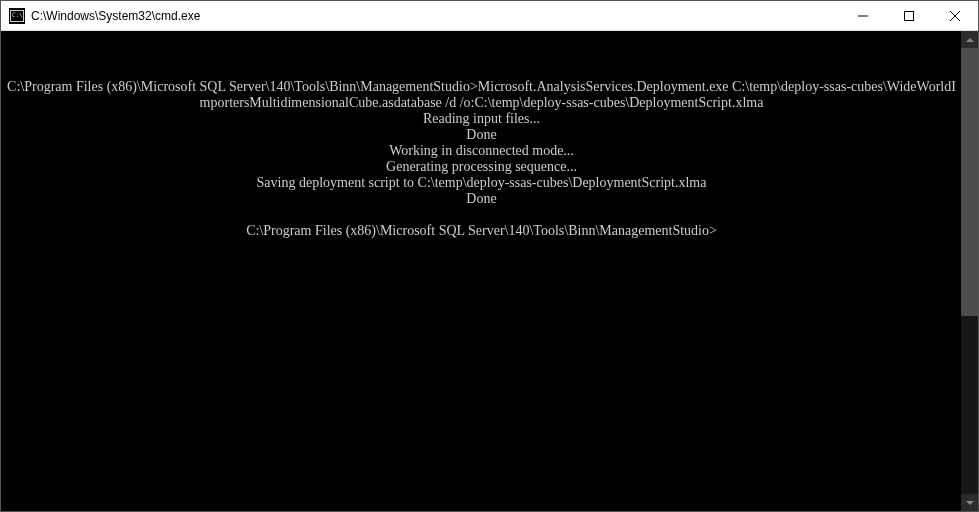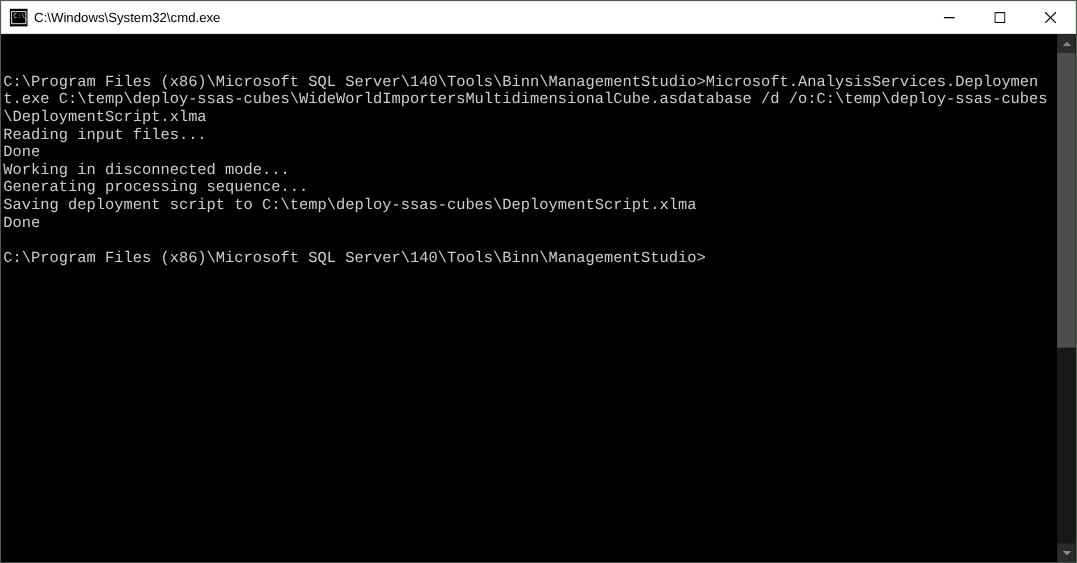--- a/index.html
+++ b/index.html
@@ -13,21 +13,21 @@
       background: #ffffff;
       font-family: "Segoe UI", Tahoma, sans-serif;
       overflow: hidden;
     }
     .window {
       width: 100%;
       height: 100%;
       border: 1px solid #555;
       display: flex;
       flex-direction: column;
-      background: #15803d;
+      background: #ef4444;
     }
     .titlebar {
       height: 30px;
       background: #ffffff;
       display: flex;
       align-items: center;
       justify-content: space-between;
       padding-left: 8px;
       border-bottom: 1px solid #ddd;
     }
@@ -77,28 +77,29 @@
       align-items: center;
       justify-content: center;
       color: #000;
       font-size: 10px;
       font-family: "Segoe UI Symbol", sans-serif;
     }
     .terminal {
       flex: 1;
       background: #000;
       color: #cccccc;
-      font-family: Liberation Mono, monospace;
+      font-family: Liberation Serif, serif;
       font-size: 14px;
       line-height: 16px;
-      padding: 4px 0 0 2px;
+      padding: 16px 0 0 2px;
       white-space: pre-wrap;
       word-break: break-all;
       position: relative;
       overflow: hidden;
+      text-align: center;
     }
     .terminal-content {
       width: calc(100% - 18px);
     }
     .scrollbar {
       position: absolute;
       right: 0;
       top: 0;
       width: 17px;
       height: 100%;

